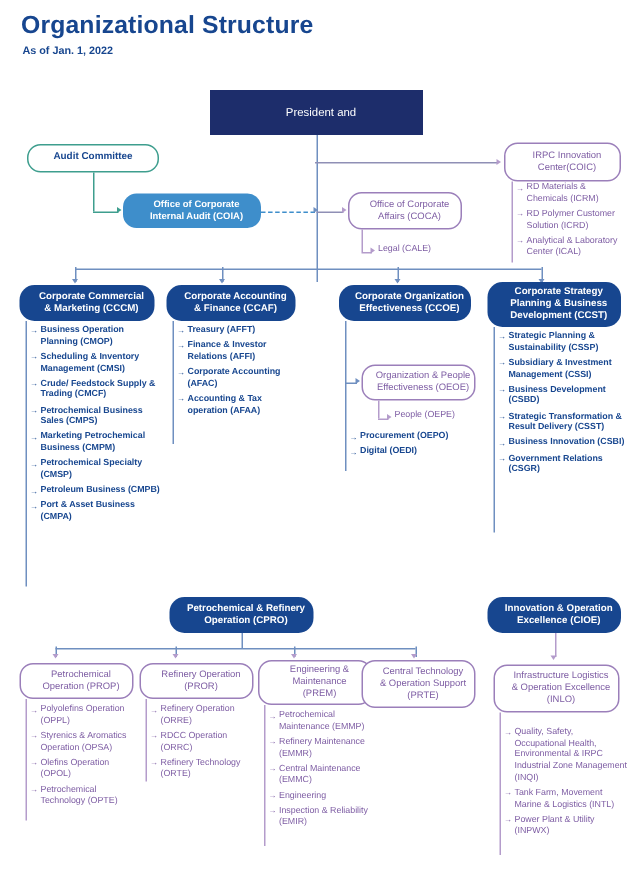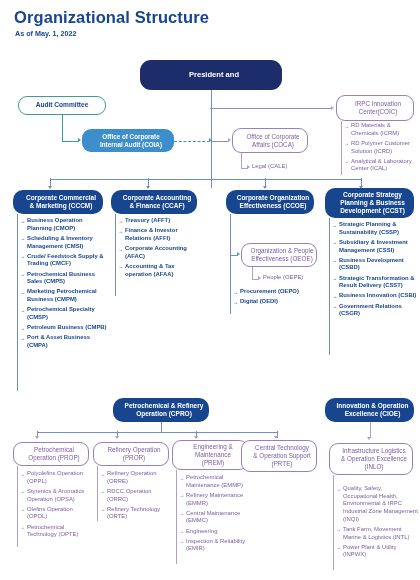--- a/index.html
+++ b/index.html
@@ -19,22 +19,22 @@
     position:absolute;left:15px;top:29px;
     font-size:7.2px;font-weight:bold;color:#17468f;
   }
 
   
   .node{position:absolute;box-sizing:border-box;display:flex;
     align-items:center;justify-content:center;text-align:center;
     line-height:1.22;}
   .node span{display:block;width:100%;padding:0 3px;}
 
-  .navy{background:#1d2d6b;color:#ffffff;border-radius:11px;
-    font-weight:bold;font-size:7.6px;}
+  .navy{background:#1d2d6b;color:#ffffff;border-radius:0;
+    font-weight:normal;font-size:7.6px;}
   .blue{background:#17468f;color:#ffffff;border-radius:10px;
     font-weight:bold;font-size:6.5px;}
   .midblue{background:#3e8ecb;color:#ffffff;border-radius:9px;
     font-weight:bold;font-size:6.3px;}
   .tealout{background:#ffffff;border:1.1px solid #3e9e8e;color:#17468f;
     border-radius:9px;font-weight:bold;font-size:6.6px;}
   .purpleout{background:#ffffff;border:1.1px solid #9b7fba;color:#7d5ca3;
     border-radius:9px;font-weight:normal;font-size:6.3px;}
 
   
@@ -62,21 +62,21 @@
   .arrowrt.blue-c{border-left:3.4px solid #6f8fc0;}
   .arrowrt.purple-c{border-left:3.4px solid #b49ccb;}
   .arrowrt.dashc{border-left:3.4px solid #6f8fc0;}
 </style>
 </head>
 <body>
 
 <div class="canvas">
 
   <div class="title">Organizational Structure</div>
-  <div class="subtitle">As of May. 1, 2022</div>
+  <div class="subtitle">As of Jan. 1, 2022</div>
 
   <div class="node navy" style="left:140px;top:60px;width:142px;height:30px;">
     <span>
       <span>President and</span>
     </span>
   </div>
 
   <div class="ln v blue-c" style="left:210.5px;top:90px;height:98px;"></div>
 
   <div class="ln h" style="left:210px;top:108px;width:122px;"></div>

